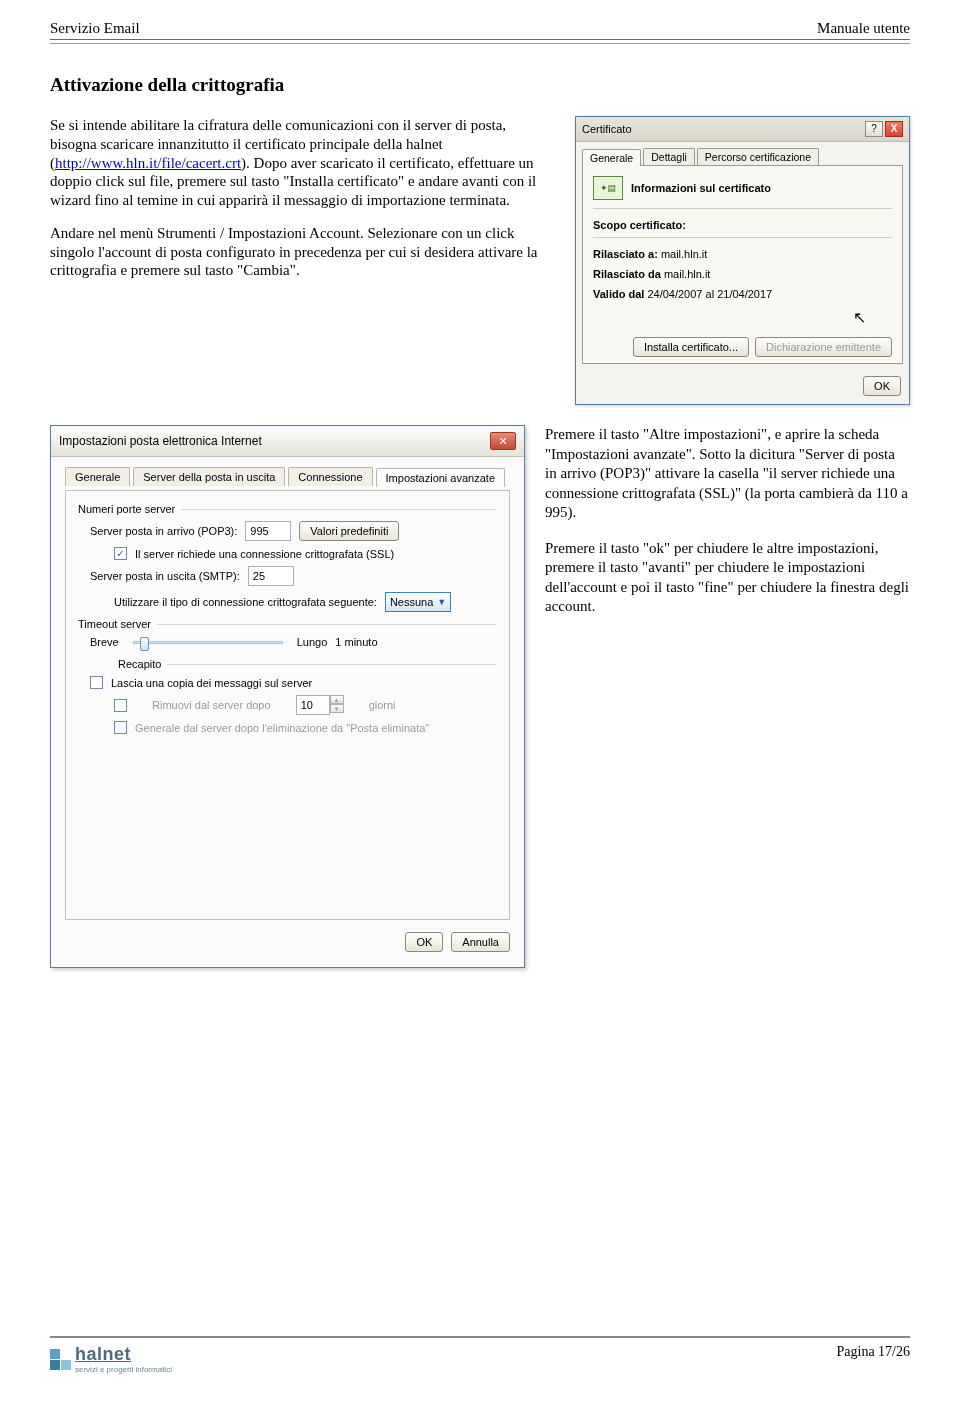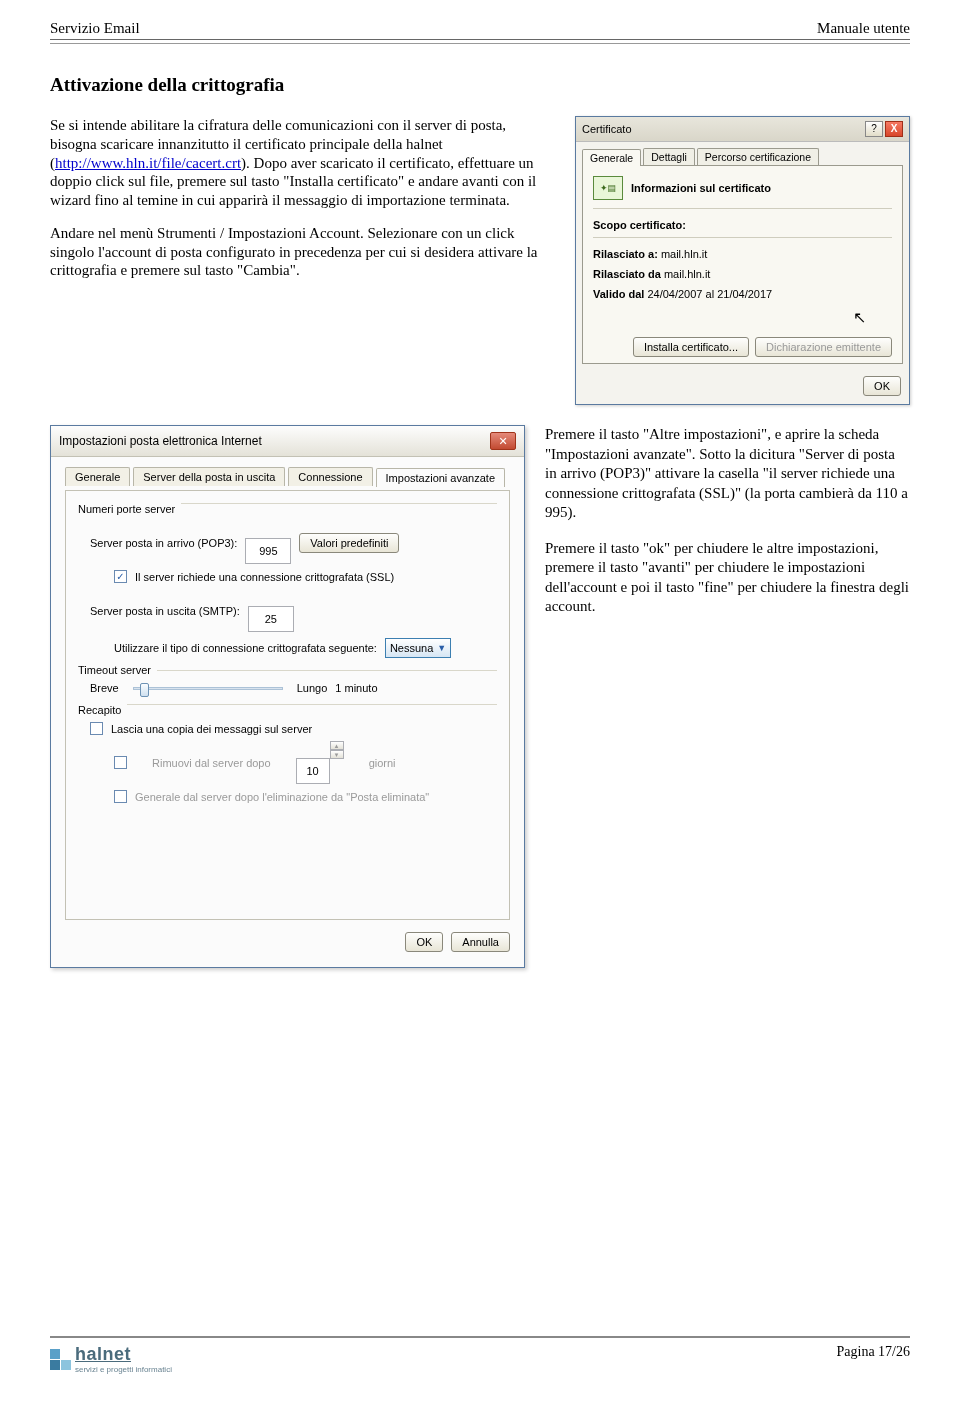--- a/index.html
+++ b/index.html
@@ -128,21 +128,21 @@
     font-size: 12px;
   }
   .mail-close { width: 26px; height: 18px; background: linear-gradient(#e58a7a,#c24a31); border: 1px solid #a0331a; color: #fff; text-align: center; line-height: 16px; font-size: 11px; border-radius: 2px; }
   .mail-body { padding: 10px 14px 14px 14px; position: relative; min-height: 510px; }
   .mail-tabs { display: flex; gap: 3px; font-size: 11px; margin-bottom: 4px; }
   .mtab { border: 1px solid #b8b6a8; border-bottom: none; padding: 3px 9px; background: #f2f0e6; border-radius: 2px 2px 0 0; }
   .mtab.active { background: #fbfbfb; position: relative; top: 1px; }
   .mail-inner { border: 1px solid #c3c1b4; border-top: 1px solid #c3c1b4; padding: 12px; height: 430px; }
   .underline-sep { border-bottom: 1px solid #d9d7ca; height: 1px; flex: 1; margin-left: 6px; display: inline-block; vertical-align: middle; }
   .form-row { display: flex; align-items: center; gap: 8px; margin: 6px 0 6px 12px; }
-  .text-input { border: 1px solid #abadb3; padding: 12px 4px; font-size: 11px; height: 20px; width: 46px; text-align: center; background: #fff; margin-top: 17px; }
+  .text-input { border: 1px solid #abadb3; padding: 3px 4px; font-size: 11px; height: 20px; width: 46px; text-align: left; background: #fff; }
   .chk { width: 13px; height: 13px; border: 1px solid #6a8ab1; background: #fff; display: inline-flex; align-items: center; justify-content: center; font-size: 10px; color: #2a5ea8; }
   .disabled-text { color: #9a9a9a; }
   .combo { border: 1px solid #3c7fb1; background: linear-gradient(#fff,#d6e6f4); padding: 1px 4px; height: 20px; display: inline-flex; align-items: center; gap: 4px; }
   .combo .arrow { font-size: 9px; color: #2a5ea8; }
   .slider-track { display: inline-block; width: 150px; height: 3px; background: #d8e3ee; border: 1px solid #acc2d7; position: relative; vertical-align: middle; margin: 0 6px; }
   .slider-thumb { position: absolute; left: 6px; top: -5px; width: 9px; height: 14px; background: linear-gradient(#fafdff,#cfe0ef); border: 1px solid #6d92b4; border-radius: 2px; }
   .spin { display: inline-flex; }
   .spin .text-input { width: 34px; }
   .spin-btns { display: flex; flex-direction: column; }
   .spin-btns div { width: 14px; height: 9px; border: 1px solid #abadb3; background: linear-gradient(#fefefe,#e4e2d8); font-size: 7px; text-align: center; line-height: 7px; }
@@ -241,21 +241,21 @@
         <div class="mail-close">✕</div>
       </div>
       <div class="mail-body">
         <div class="mail-tabs">
           <div class="mtab">Generale</div>
           <div class="mtab">Server della posta in uscita</div>
           <div class="mtab">Connessione</div>
           <div class="mtab active">Impostazioni avanzate</div>
         </div>
         <div class="mail-inner">
-          <div style="display:flex;">
+          <div style="display:flex;align-items:center;">
             <span>Numeri porte server</span>
               <span class="underline-sep"></span>
           </div>
           <div class="form-row">
             <span>Server posta in arrivo (POP3):</span>
             <input class="text-input" value="995" style="">
             <button class="win-btn">Valori predefiniti</button>
           </div>
           <div class="form-row" style="margin-left:36px;">
             <span class="chk">✓</span>
@@ -279,21 +279,21 @@
           </div>
           <div class="form-row">
             <span>Breve</span>
             <span class="slider-track">
                 <span class="slider-thumb"></span>
               </span>
             <span>Lungo</span>
             <span>1 minuto</span>
           </div>
 
-          <div style="display:flex;margin-top:10px;">
+          <div style="display:flex;align-items:center;margin-top:10px;margin-left:40px;">
             <span>Recapito</span>
               <span class="underline-sep"></span>
           </div>
           <div class="form-row">
             <span class="chk"></span>
             <span>Lascia una copia dei messaggi sul server</span>
           </div>
           <div class="form-row disabled-text" style="margin-left:36px;gap:25px;">
             <span class="chk"></span>
             <span>Rimuovi dal server dopo</span>

